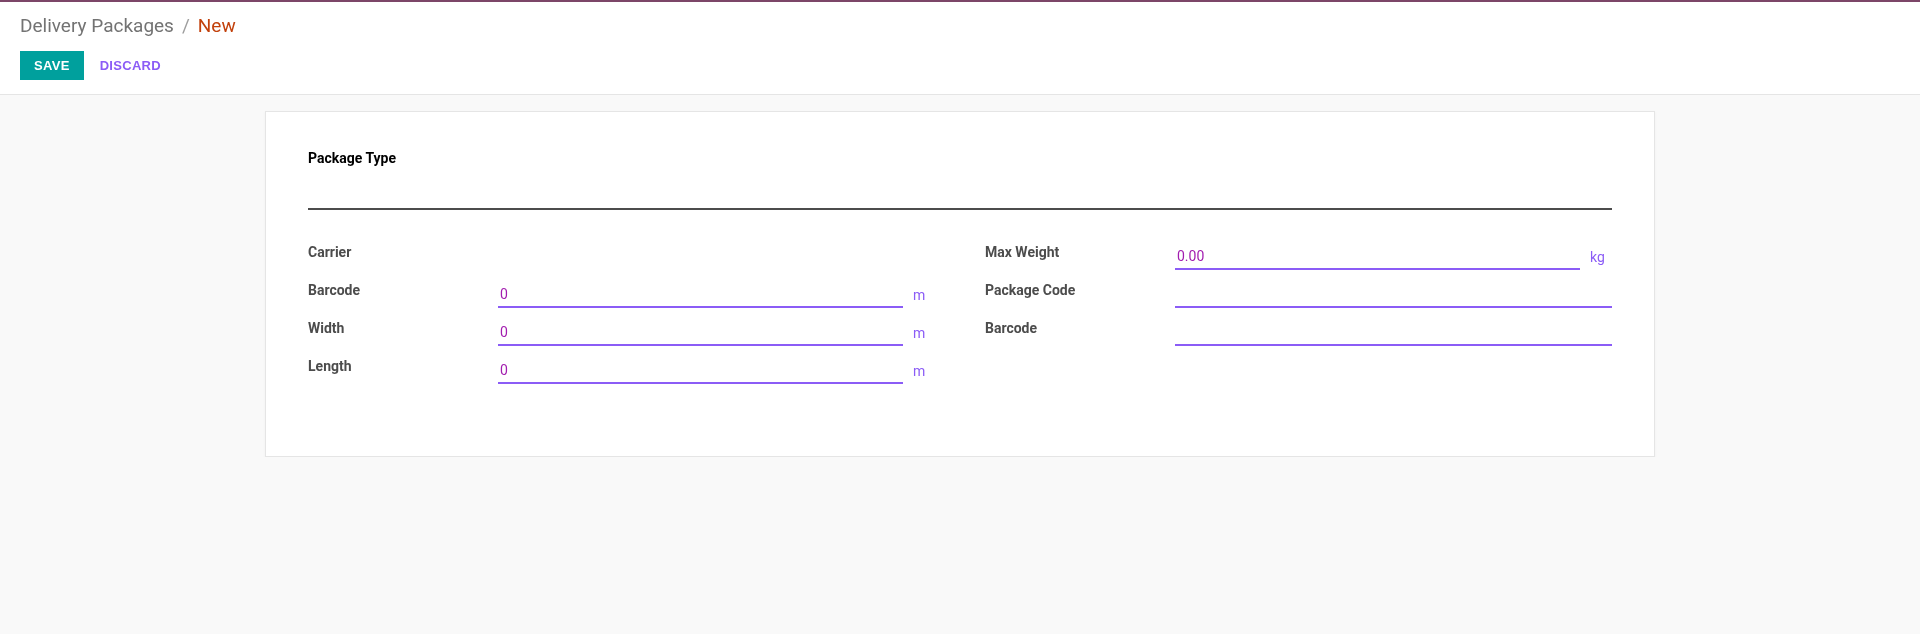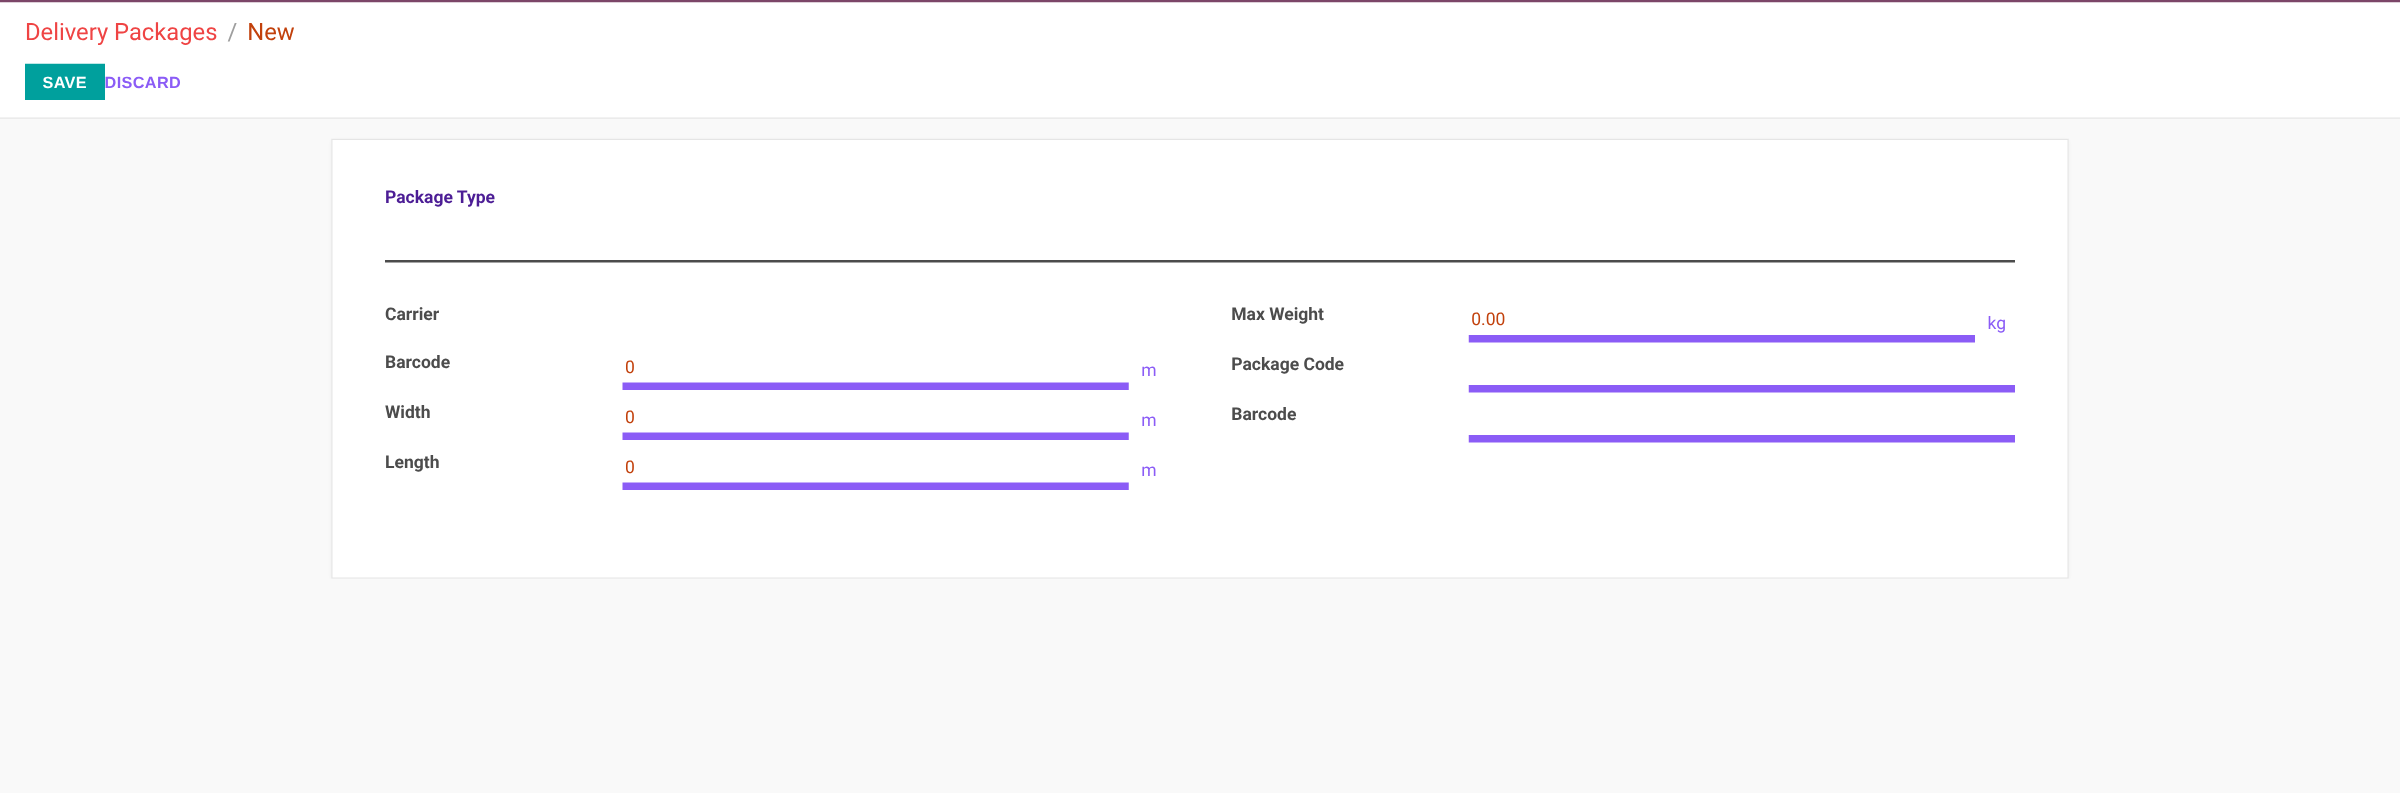--- a/index.html
+++ b/index.html
@@ -25,32 +25,33 @@
     }
     .breadcrumb {
       display: flex;
       align-items: center;
       gap: 8px;
       margin-bottom: 14px;
       font-size: 19px;
       font-weight: 400;
     }
     .breadcrumb-link {
-      color: #ef4444;
+      color: #737373;
       cursor: pointer;
     }
     .breadcrumb-sep {
       color: #9e9e9e;
     }
     .breadcrumb-current {
       color: #c2410c;
     }
     .action-buttons {
       display: flex;
       align-items: center;
+      gap: 16px;
     }
     .btn-primary {
       background: #00a09d;
       color: #ffffff;
       border: none;
       padding: 7px 14px;
       font-size: 13px;
       font-weight: 600;
       letter-spacing: 0.3px;
       cursor: pointer;
@@ -73,21 +74,21 @@
       width: calc(100% - 170px);
       border: 1px solid #e5e5e5;
       padding: 38px 42px 60px 42px;
       box-shadow: 0 1px 3px rgba(0,0,0,0.04);
     }
     .title-row {
       margin-bottom: 18px;
     }
     .title-label {
       font-weight: 700;
-      color: #4c1d95;
+      color: #000000;
       font-size: 14px;
     }
     .title-underline {
       height: 2px;
       background: #4c4c4c;
       width: 100%;
       margin-top: 42px;
       margin-bottom: 34px;
     }
     .form-columns {
@@ -112,24 +113,24 @@
     }
     .form-input-wrap {
       flex: 1;
       display: flex;
       align-items: center;
       position: relative;
     }
     .form-input {
       flex: 1;
       border: none;
-      border-bottom: 6px solid #8b5cf6;
+      border-bottom: 2px solid #8b5cf6;
       padding: 4px 2px;
       font-size: 14px;
-      color: #c2410c;
+      color: #a21caf;
       background: transparent;
       outline: none;
       font-family: inherit;
     }
     .form-input::placeholder {
       color: #4c4c4c;
     }
     .form-select-wrap {
       flex: 1;
       position: relative;

